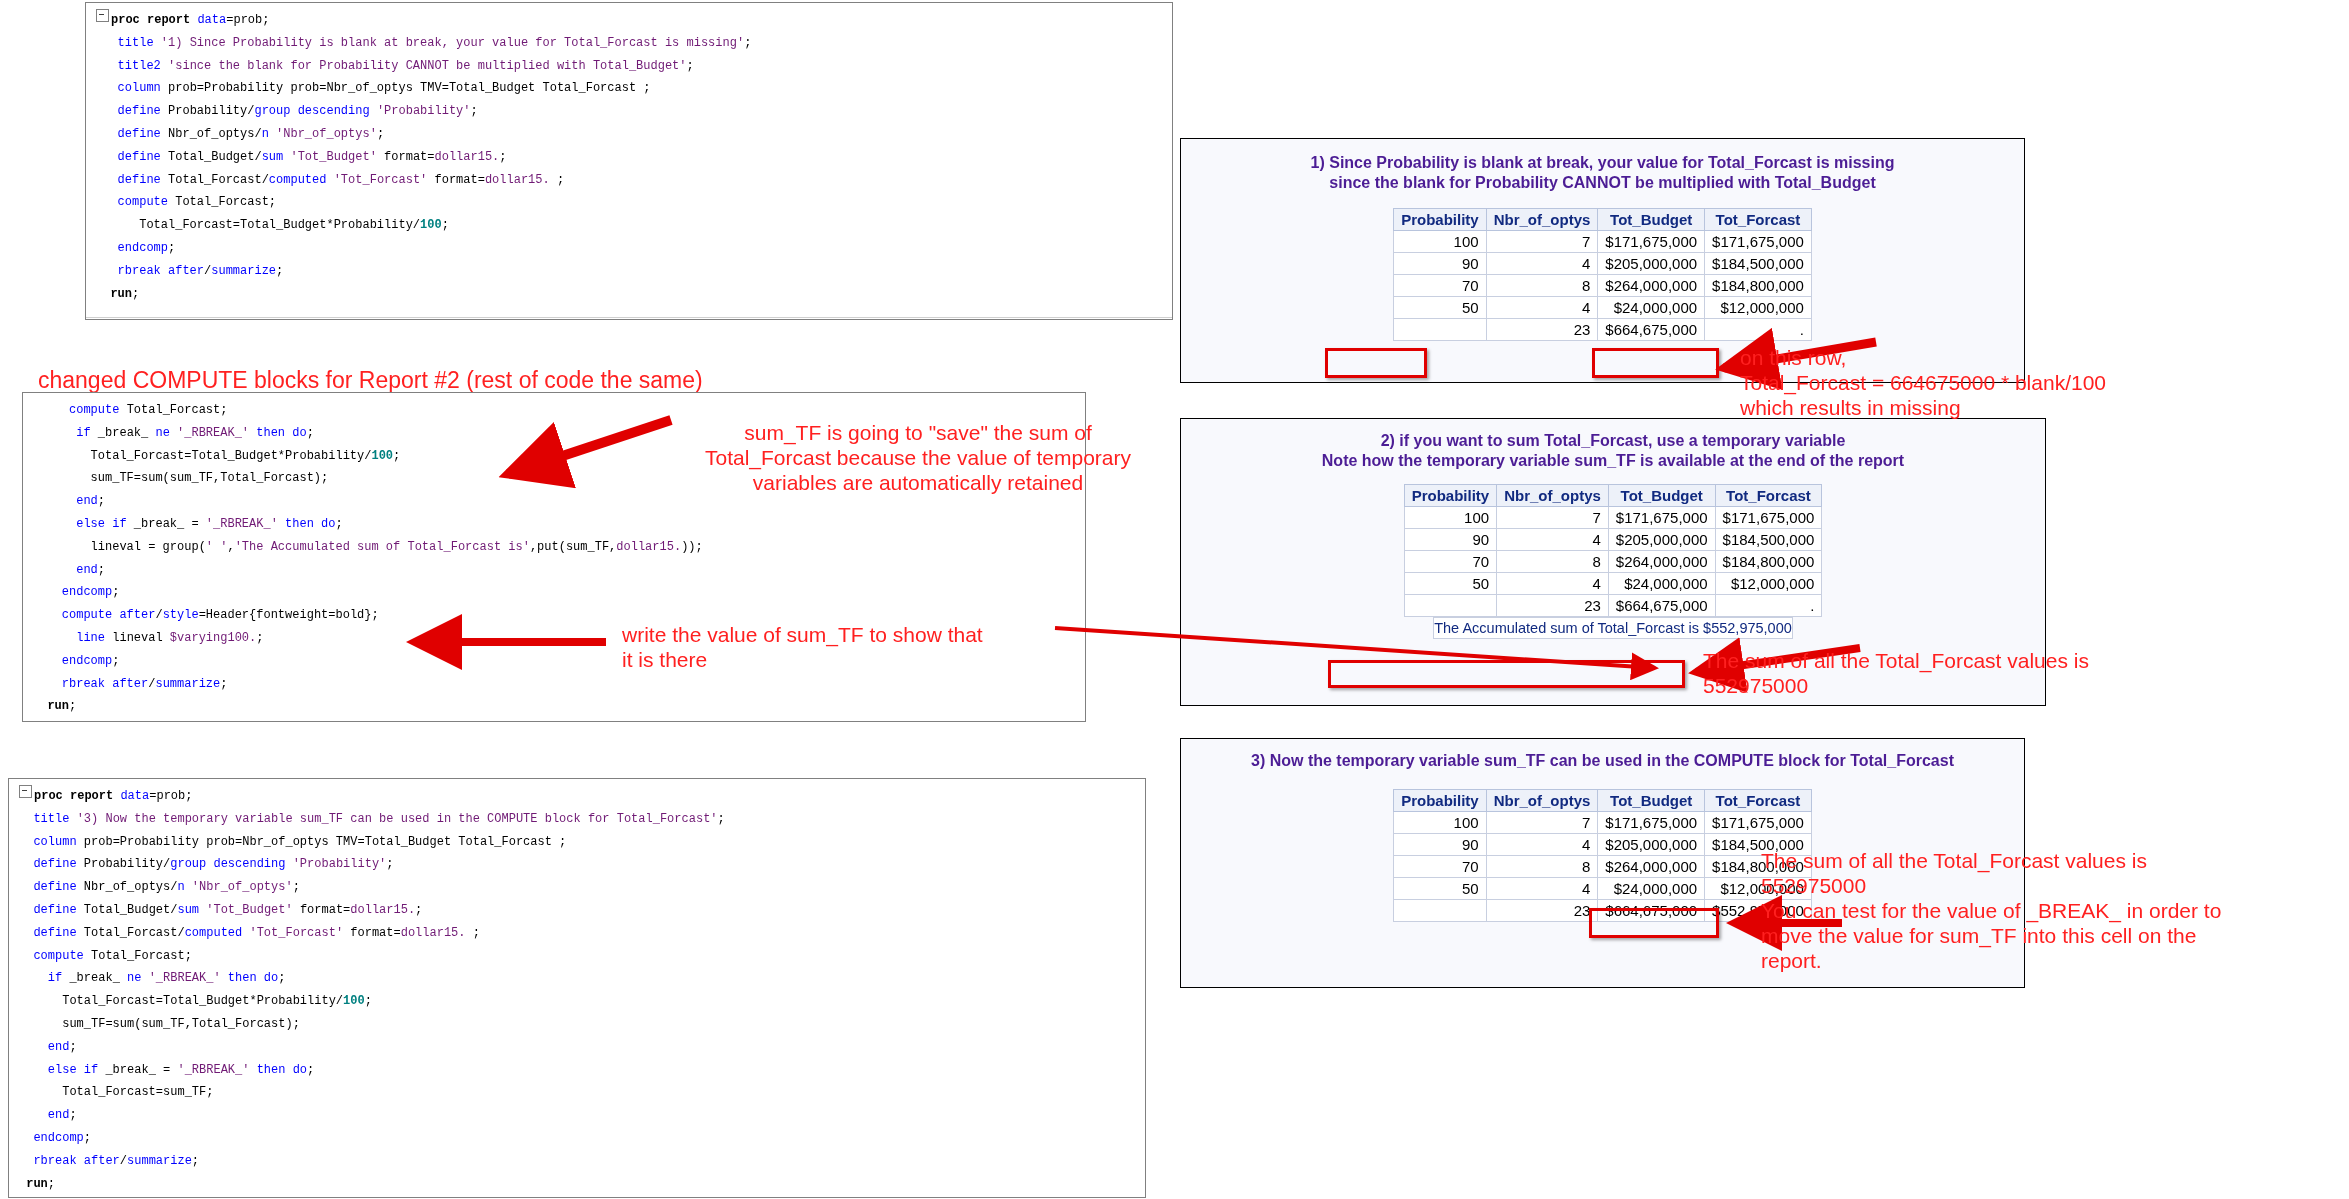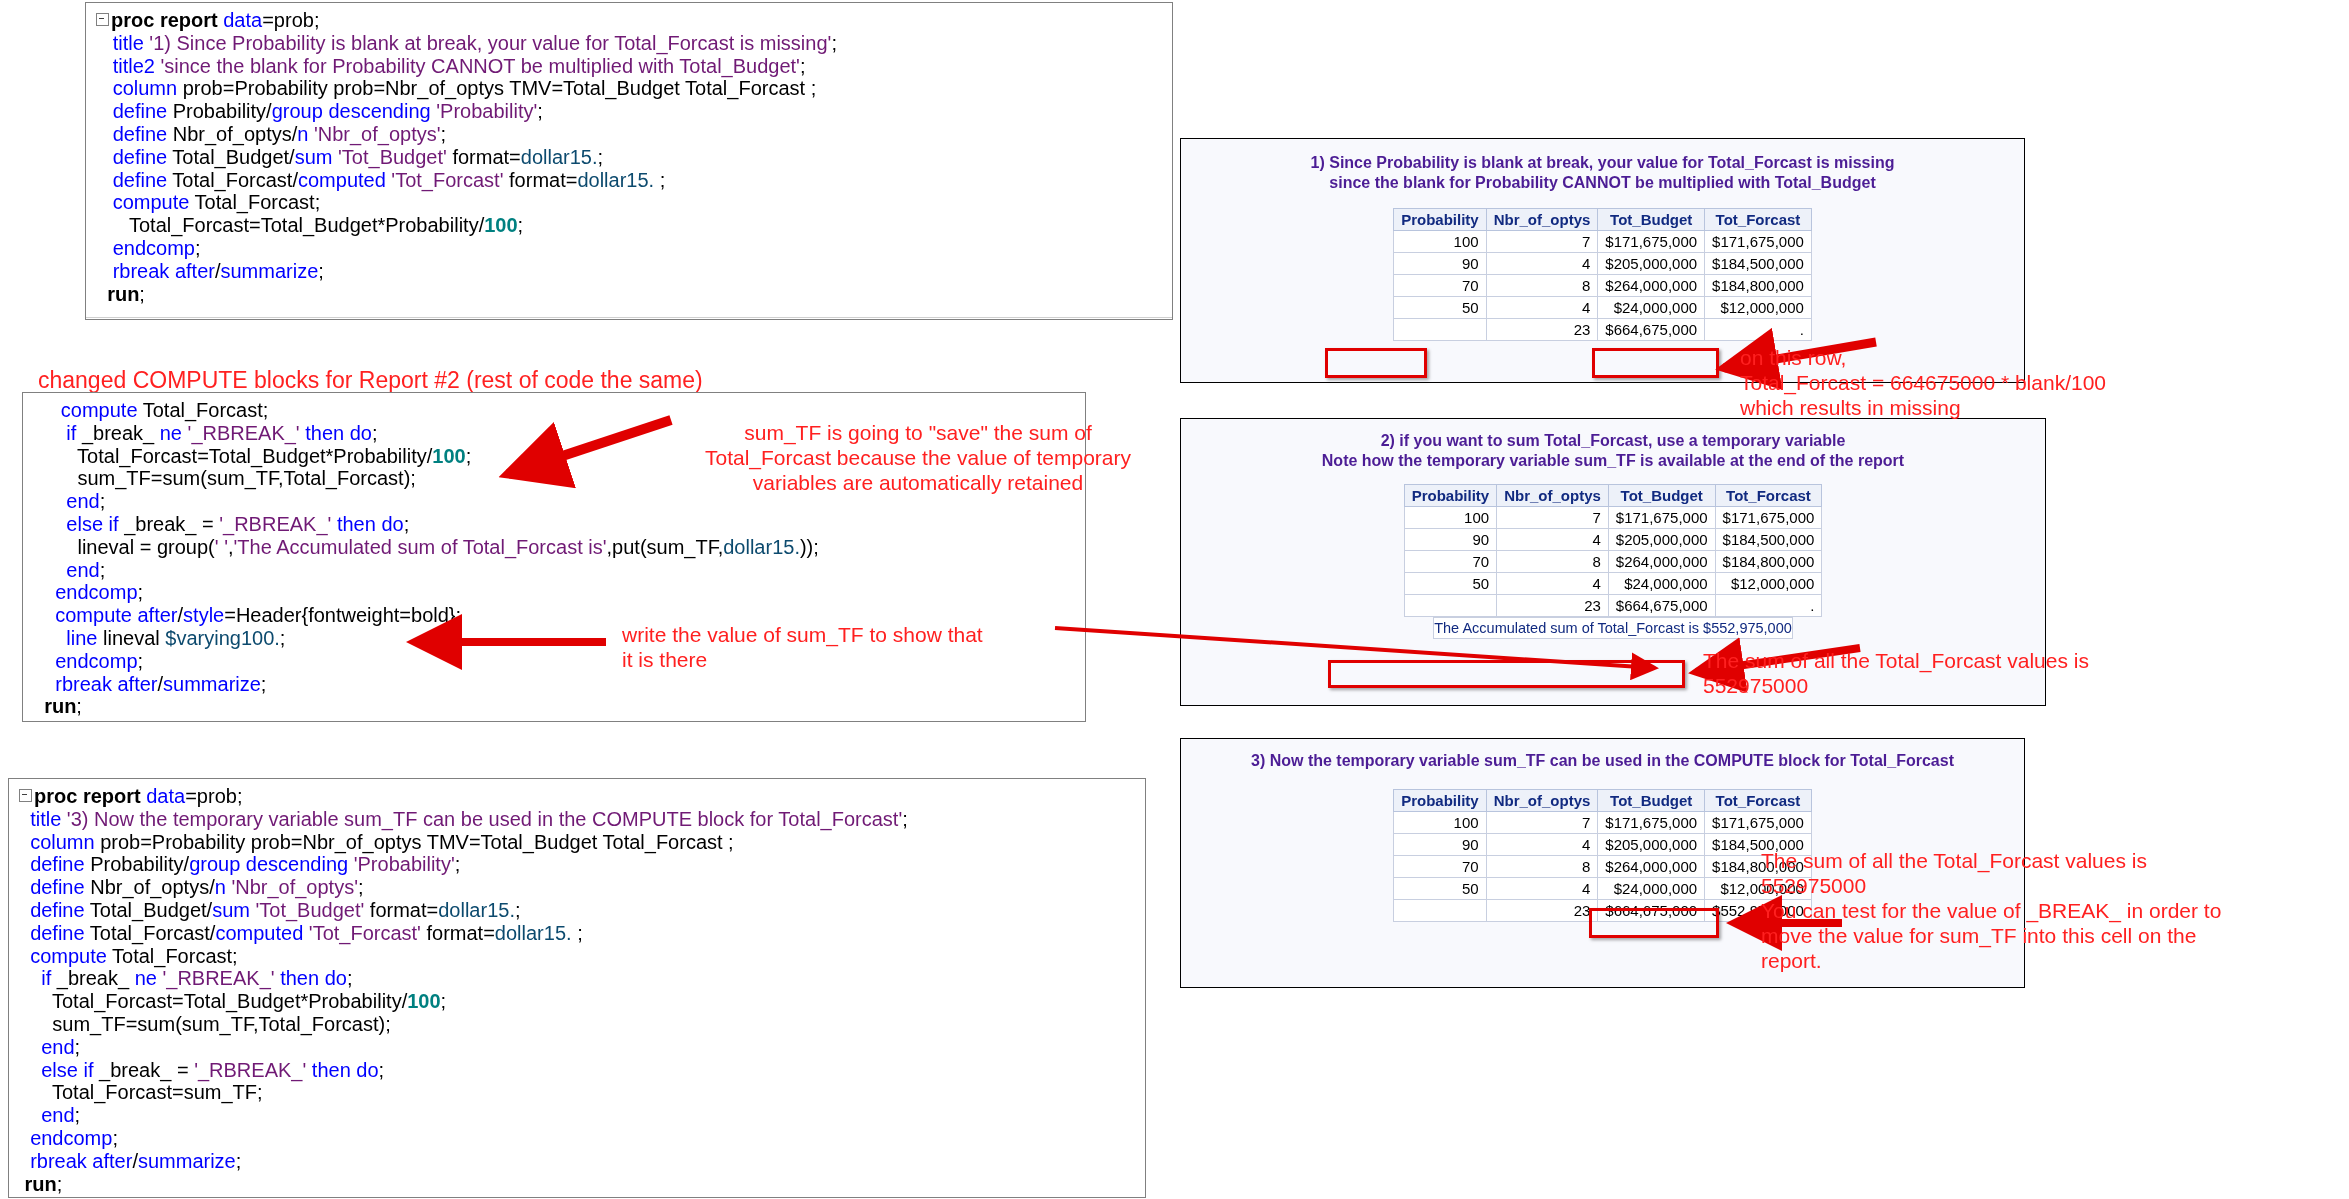--- a/index.html
+++ b/index.html
@@ -3,25 +3,25 @@
 <meta charset="utf-8">
 <style>
   html,body{margin:0;padding:0;background:#ffffff;}
   body{width:2349px;height:1199px;position:relative;overflow:hidden;
        font-family:"Liberation Sans",sans-serif;}
 
   
   .code-panel{position:absolute;background:#ffffff;border:1px solid #808080;
               box-sizing:border-box;}
   .code-panel .inner{padding:6px 10px 8px 10px;}
-  .code-line{font-family:Liberation Sans, sans-serif;font-size:20px;
+  .code-line{font-family:Liberation Mono, monospace;font-size:12px;
              line-height:22.8px;white-space:pre;color:#000000;}
   .kw{color:#0000ff;}
   .str{color:#701a75;}
-  .fmt{color:#0c4a6e;}
+  .fmt{color:#701a75;}
   .blk{color:#000000;}
   .num{color:#008080;font-weight:bold;}
   .bold{font-weight:bold;color:#000000;}
   .collapse{display:inline-block;width:11px;height:11px;border:1px solid #808080;
             background:#fff;position:relative;margin-right:2px;top:-1px;
             font-family:"Liberation Mono",monospace;}
   .collapse:before{content:"";position:absolute;left:2px;top:4px;width:5px;
             height:1px;background:#404040;}
   .panel-rule{height:1px;background:#d0d0d0;margin-top:4px;}
 

